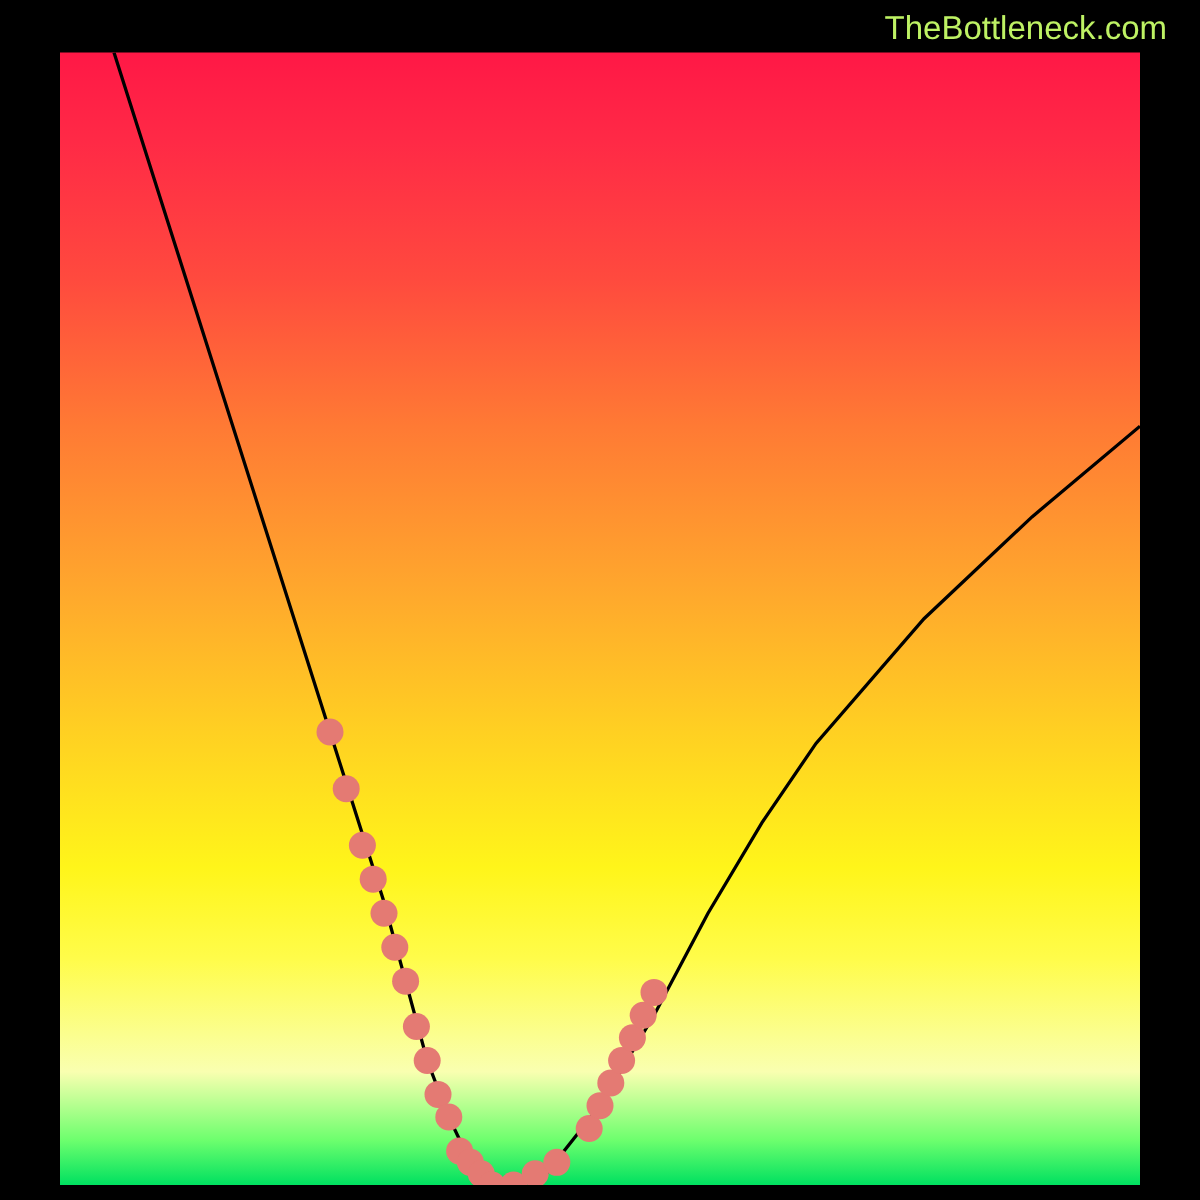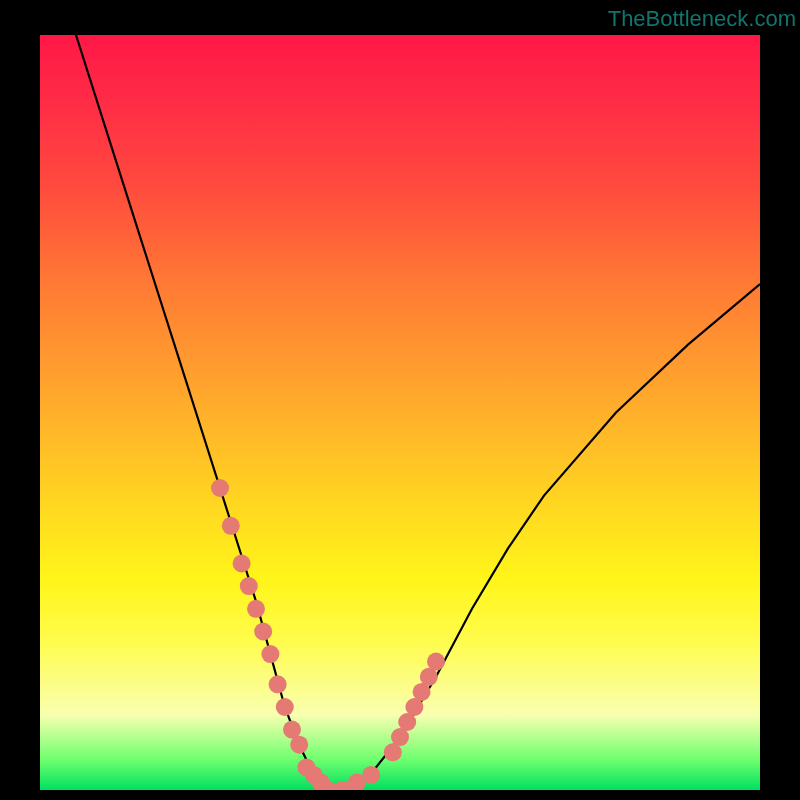--- a/index.html
+++ b/index.html
@@ -7,22 +7,22 @@
     padding: 0;
     width: 800px;
     height: 800px;
     background: #000;
     overflow: hidden;
     position: relative;
   }
   .watermark {
     position: absolute;
     top: 6px;
-    right: 4px;
-    color: #0f766e;
+    right: 22px;
+    color: #bef264;
     font-family: Arial, Helvetica, sans-serif;
     font-size: 22px;
     font-weight: 500;
     z-index: 10;
   }
   .plot-area {
     position: absolute;
     left: 40px;
     top: 35px;
     width: 720px;

